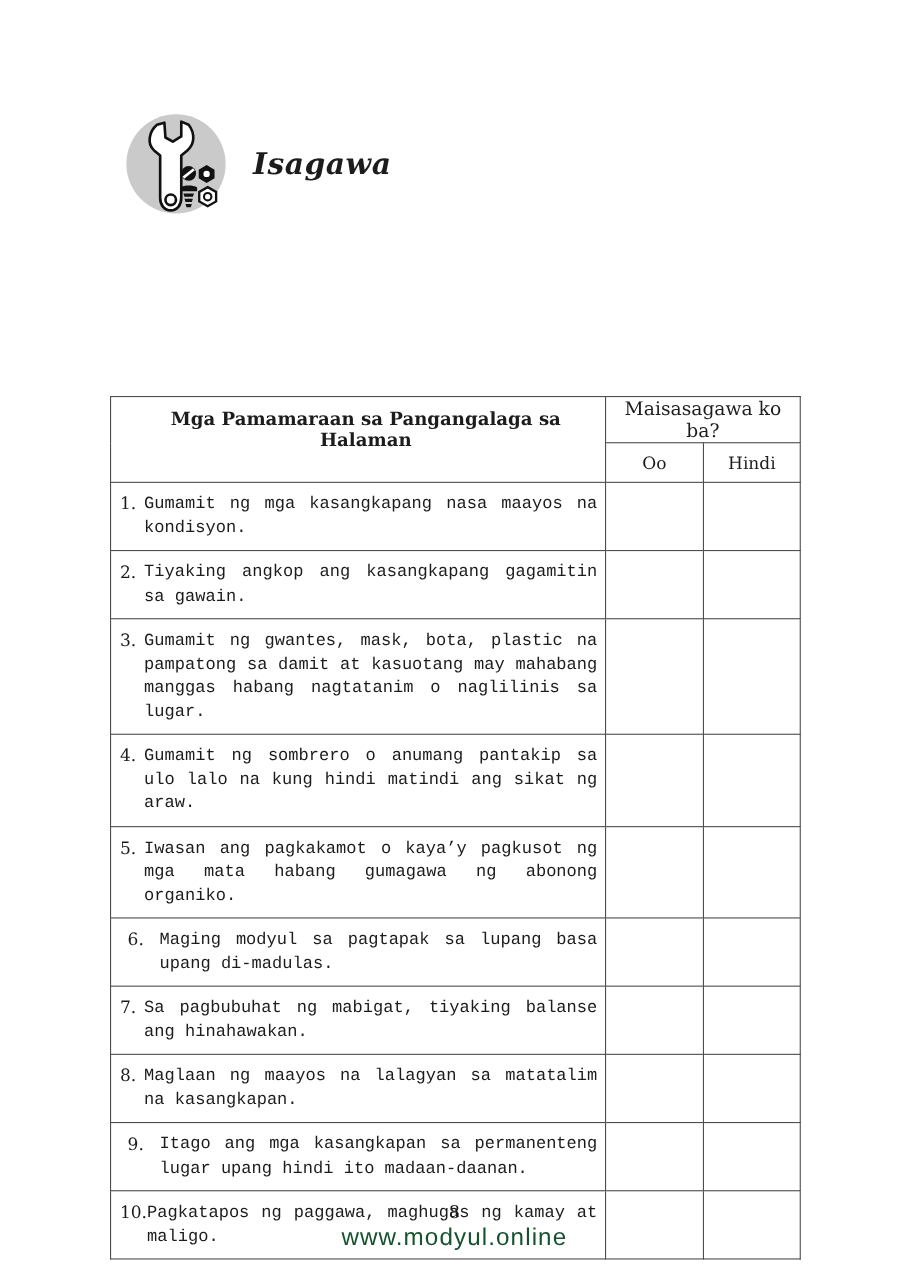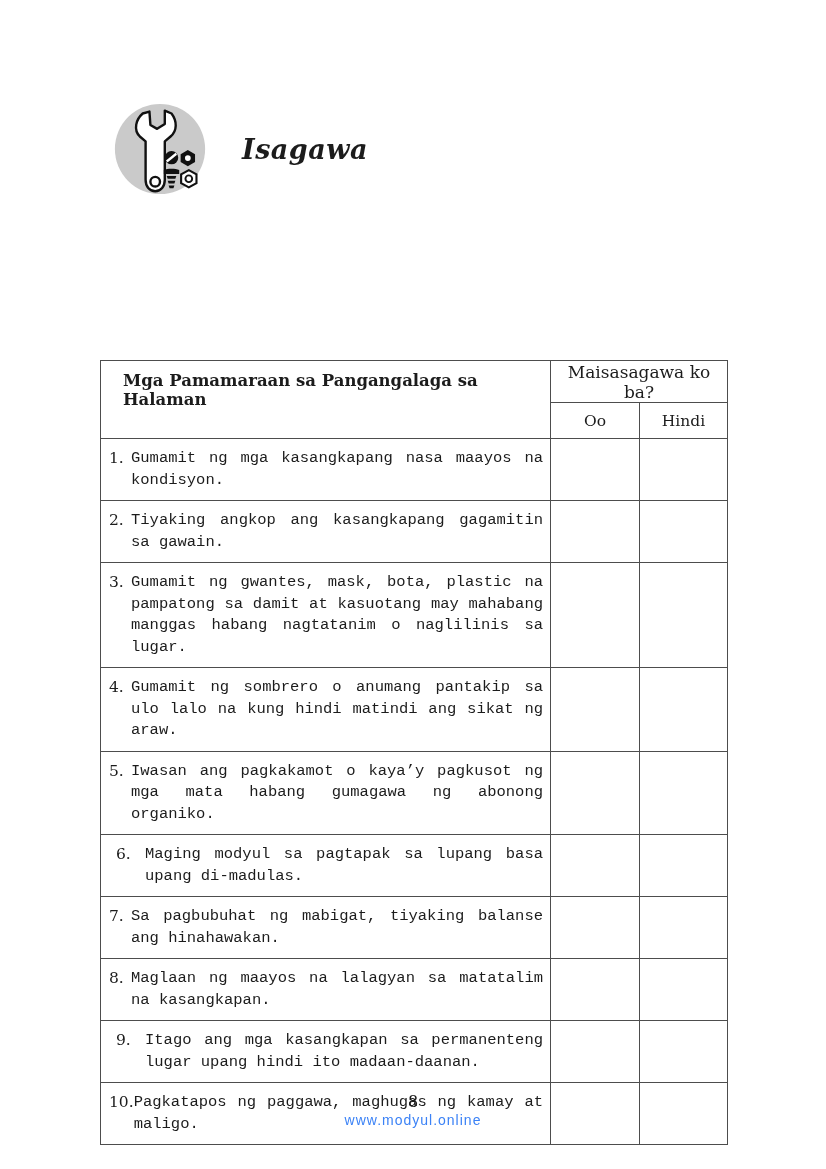--- a/index.html
+++ b/index.html
@@ -8,21 +8,21 @@
     font-family:"DejaVu Serif", serif;
     color:#1c1c1c;
     position:relative;
     overflow:hidden;
   }
   .page { position:relative; width:826px; height:1169px; background:#fff; }
 
   
   .header { position:absolute; top:101px; left:112px; display:flex; align-items:center; gap:18px; }
   .icon-circle { width:96px; height:96px; flex:0 0 96px; }
-  .title { margin:16px; font-size:27px; font-weight:bold; font-style:italic; letter-spacing:0.5px; }
+  .title { margin:4px; font-size:27px; font-weight:bold; font-style:italic; letter-spacing:0.5px; }
 
   
   .intro {
     position:absolute; top:205px; left:100px; width:640px;
     margin:0; font-size:15.8px; line-height:21.5px;
     text-align:justify; text-indent:48px;
   }
 
   
   .panuto {
@@ -34,40 +34,40 @@
   .chk { font-weight:bold; font-family:"DejaVu Sans", sans-serif; }
 
   
   table.checklist {
     position:absolute; top:360px; left:100px;
     width:627px; border-collapse:collapse; table-layout:fixed;
     font-size:15.5px;
   }
   .checklist th, .checklist td { border:1px solid #4d4d4d; }
   .th-main {
-    text-align:left; vertical-align:top;
+    text-align:center; vertical-align:top;
     padding:10px 8px 0 22px; font-size:16.5px; font-weight:bold;margin-top:40px;
   }
   .th-q { font-weight:normal; text-align:center; height:41px; padding:0; font-size:17px; }
   .th-sub { font-weight:normal; text-align:center; height:35px; padding:0; font-size:15.5px;margin-top:36px; }
   .checklist tbody tr { height:59px; }
   .checklist tbody tr:nth-child(3) { height:77px; }
   td.item { vertical-align:top; padding:9px 7px 9px 8px; }
   .item-inner { display:flex; }
   .num { flex:0 0 22px; line-height:21.5px; }
   .checklist tbody tr:nth-child(6) .num,
   .checklist tbody tr:nth-child(9) .num { flex-basis:29px; padding-left:7px; }
   .txt { flex:1; text-align:justify; line-height:21.5px;font-family:Liberation Mono, monospace; }
   td.mark-cell { background:#fff; }
 
   
   .footer-page { position:absolute; top:1092px; left:0; width:826px; text-align:center; font-size:16px; margin:0; }
   .watermark {
     position:absolute; top:1112px; left:0; width:826px; text-align:center;
-    font-size:14px; letter-spacing:1px; color:#3b82f6;
+    font-size:22px; letter-spacing:1px; color:#14532d;
     font-family:"Liberation Sans", sans-serif; margin:0;
   }
 </style>
 </head>
 <body>
 
 <div class="page">
 
   <div class="header">
     <div class="icon-circle">

